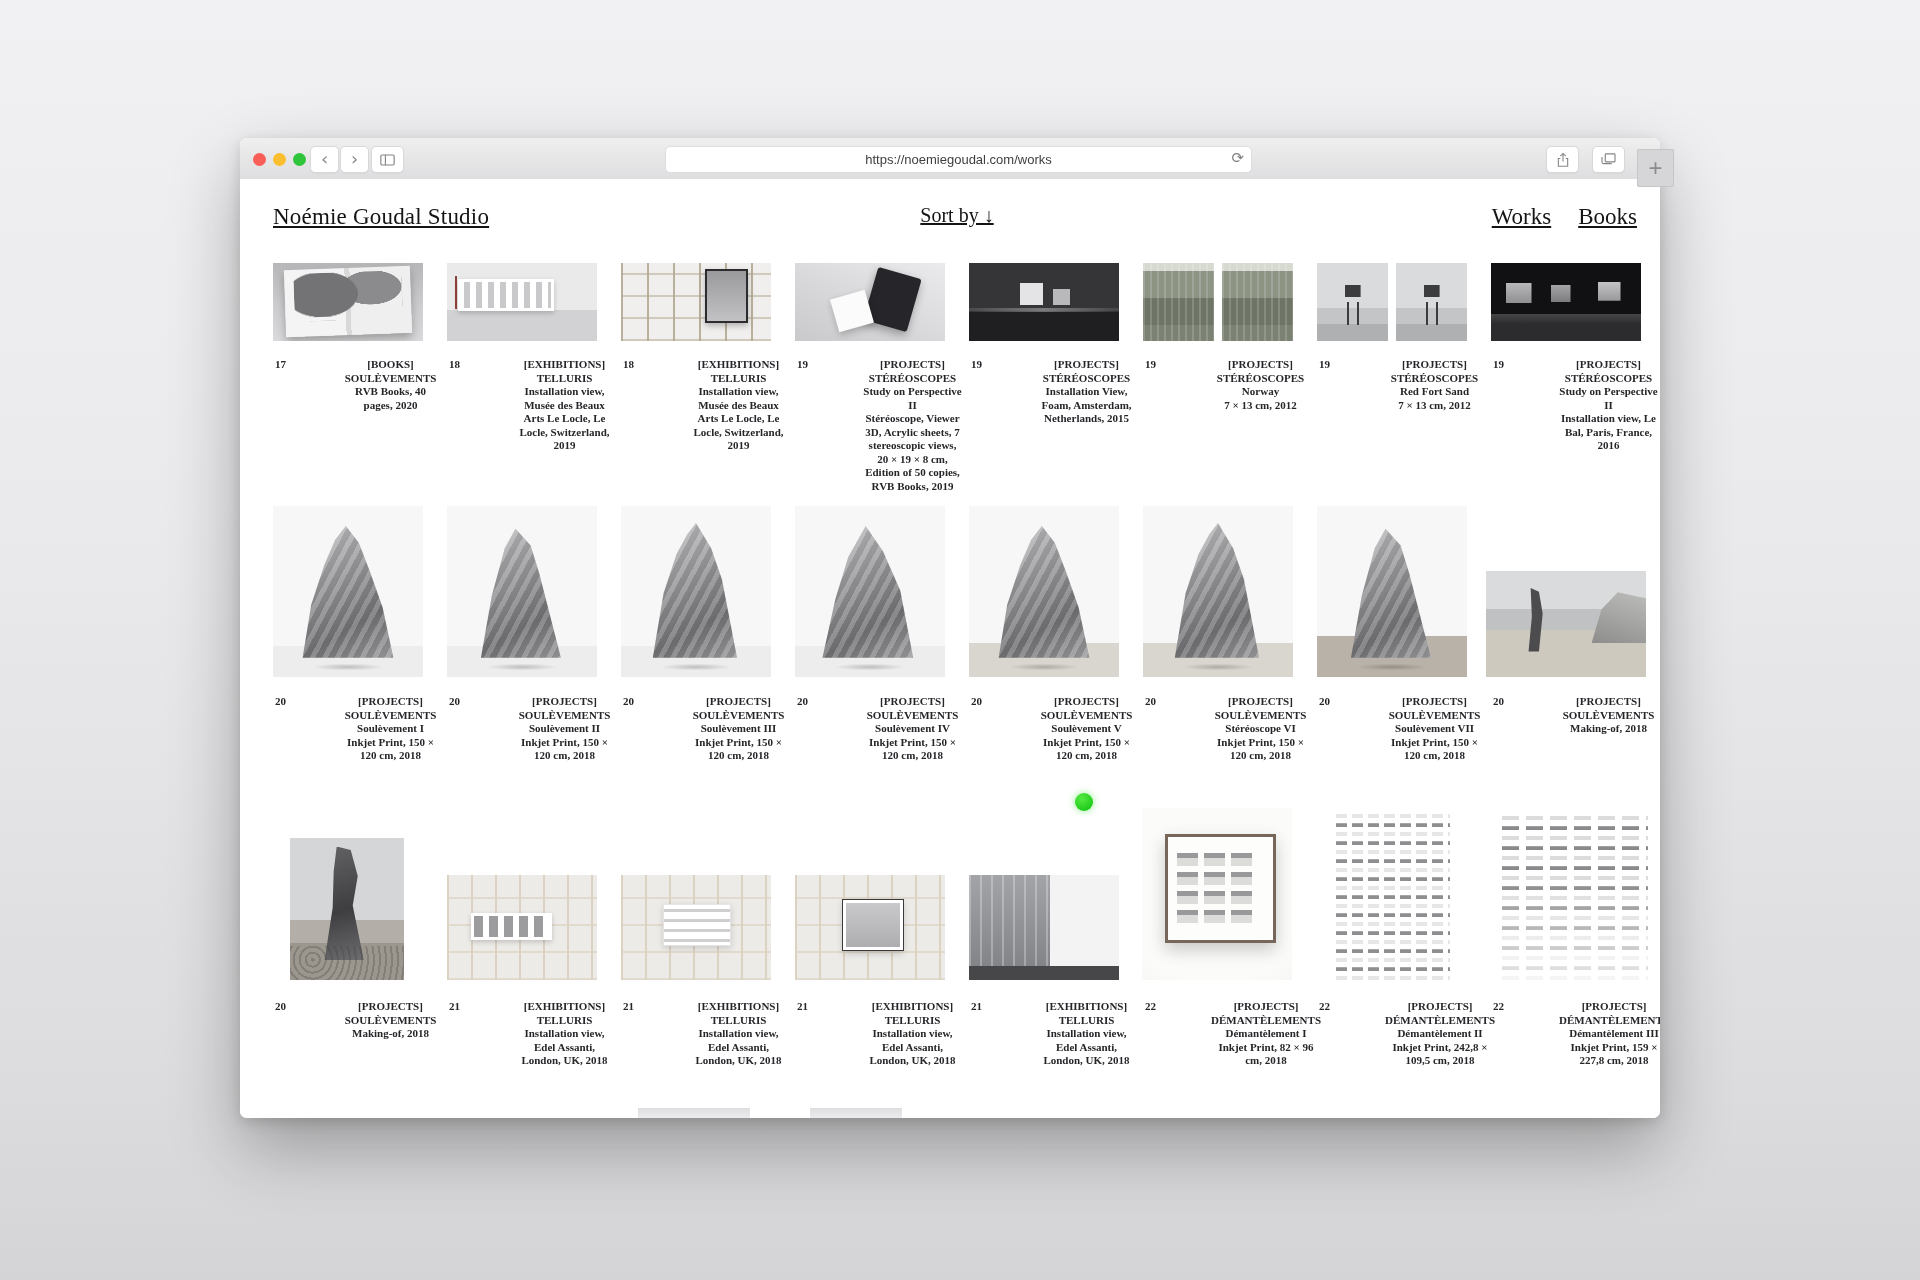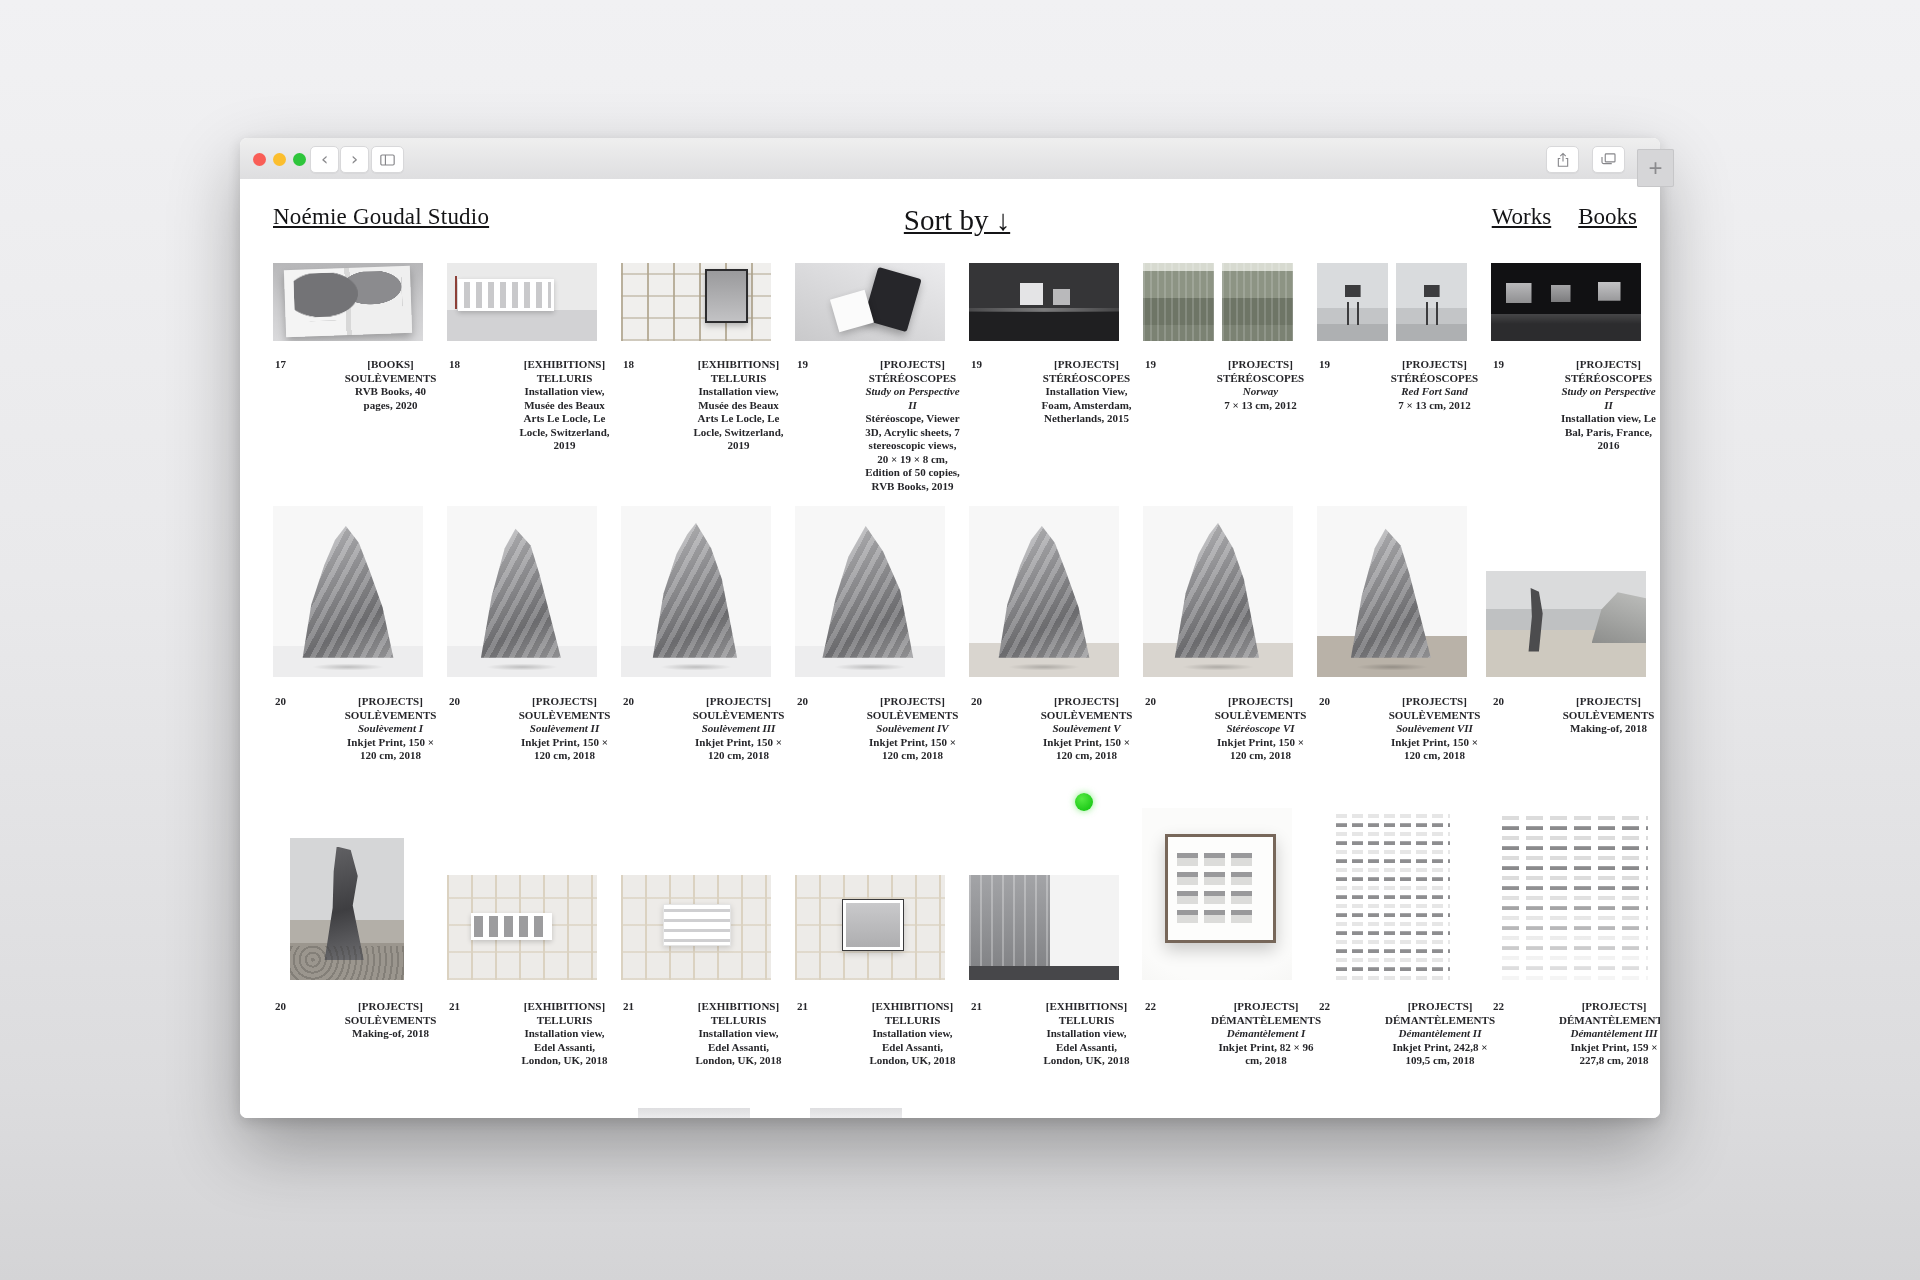--- a/index.html
+++ b/index.html
@@ -23,34 +23,34 @@
             font-size:13px;color:#3e3e41;}
   .reload{position:absolute;right:7px;top:2px;font-size:15px;color:#7f7f82;font-family:"DejaVu Sans",sans-serif;}
   .plusbtn{position:absolute;left:1397px;top:11px;width:37px;height:38px;background:#d6d6d8;
            border-radius:2px;box-shadow:inset 0 0 0 1px #c6c6c8;display:flex;align-items:center;
            justify-content:center;color:#8b8b8e;font-size:24px;font-weight:300;z-index:5;}
   
   .page{position:absolute;left:0;top:41px;right:0;bottom:0;background:#fff;border-radius:0 0 7px 7px;
         overflow:hidden;}
   .serif{font-family:"Liberation Serif","DejaVu Serif",serif;text-decoration:underline;}
   .sitetitle{position:absolute;left:33px;top:25px;font-size:23px;color:#141416;letter-spacing:.2px;}
-  .sort{position:absolute;left:717px;top:25px;transform:translateX(-50%);font-size:29px;color:#141416;
+  .sort{position:absolute;left:717px;top:25px;transform:translateX(-50%);font-size:20px;color:#141416;
         background:none;border:none;padding:0;cursor:pointer;}
   .nav{position:absolute;right:23px;top:25px;display:flex;gap:27px;font-size:23px;color:#141416;}
   .nav a{color:#141416;text-decoration:none;cursor:pointer;}
   #grid{position:absolute;inset:0;text-align:center;}
   .work{display:contents;}
   .thumb{position:absolute;background:#ddd;overflow:hidden;}
   .thumb::before,.thumb::after{pointer-events:none;}
   .cap{position:absolute;display:flex;align-items:flex-start;width:172px;color:#26262a;
        font:bold 11px/13.5px "Liberation Serif","DejaVu Serif",serif;}
   .num{flex:0 0 25px;}
   .captxt{width:140px;margin-left:48px;}
   .cl{display:block;}
-  .sub{font-style:italic;}
+  .sub{}
   
   .t-book{background:linear-gradient(180deg,#b7b7b9,#cfcfd1 60%,#dadadc);}
   .t-book::before{content:"";position:absolute;left:8%;top:6%;width:84%;height:86%;
      background:linear-gradient(90deg,#f4f4f4 0 48%,#d8d8d8 48% 52%,#efefef 52% 100%);
      box-shadow:0 5px 10px rgba(0,0,0,.28);transform:rotate(-2deg);}
   .t-book::after{content:"";position:absolute;left:14%;top:12%;width:72%;height:62%;transform:rotate(-2deg);
      background:radial-gradient(60% 85% at 26% 45%,#737376 0 55%,rgba(115,115,118,0) 56%),
                 radial-gradient(55% 70% at 72% 34%,#8b8b8e 0 50%,rgba(139,139,142,0) 51%);}
   .t-frames{background:linear-gradient(180deg,#eaeaea 0 60%,#d2d2d4 60% 100%);}
   .t-frames::before{content:"";position:absolute;left:7%;top:20%;width:60%;height:34%;
@@ -172,20 +172,24 @@
       </span>
     <span class="tbtn" style="left:100px;width:27px;">
         <span class="chev">›</span>
       </span>
     <span class="tbtn" style="left:131px;width:31px;">
       <svg viewBox="0 0 18 14" width="15" height="12">
           <rect x="1" y="1" width="16" height="12" rx="1.5"></rect>
           <line x1="6.5" y1="1" x2="6.5" y2="13"></line>
         </svg>
     </span>
+    <span class="urlfield">
+      <span>https://noemiegoudal.com/works</span>
+      <span class="reload">⟳</span>
+    </span>
     <span class="tbtn" style="left:1306px;width:31px;">
       <svg viewBox="0 0 18 20" width="14" height="16">
           <path d="M9 12 V2 M5.5 5 L9 1.6 L12.5 5"></path>
           <path d="M5.5 8 H3 V18 H15 V8 H12.5"></path>
         </svg>
     </span>
     <span class="tbtn" style="left:1352px;width:31px;">
       <svg viewBox="0 0 18 16" width="15" height="13">
           <rect x="5" y="1" width="12" height="10" rx="1"></rect>
           <path d="M13 13 H3 a2 2 0 0 1 -2 -2 V5"></path>

